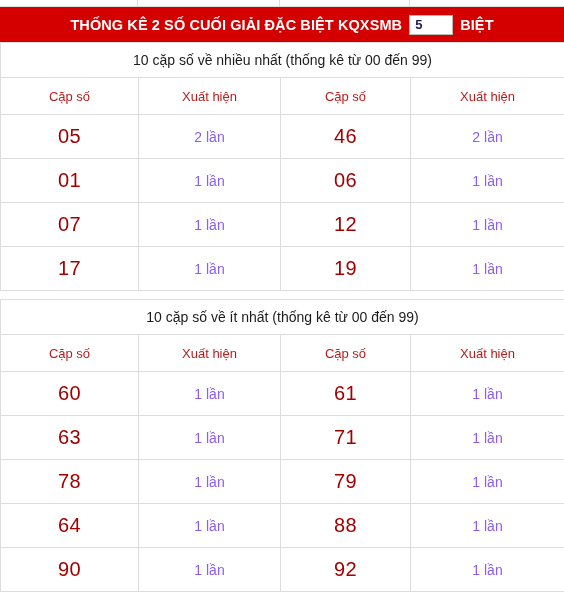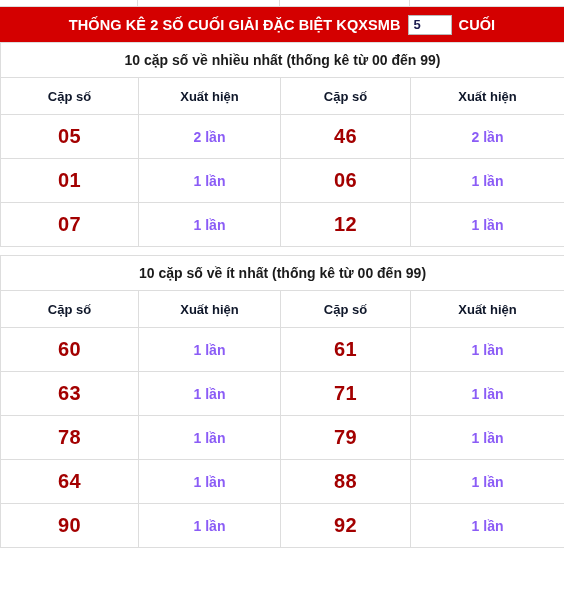--- a/index.html
+++ b/index.html
@@ -81,42 +81,42 @@
     border-collapse: collapse;
     table-layout: fixed;
   }
   .stat-table td,
   .stat-table th {
     box-sizing: border-box;
     border: 1px solid #dddddd;
     text-align: center;
     vertical-align: middle;
     padding: 9px;
-    font-weight: bold;
+    font-weight: normal;
   }
   .stat-table tr > *:first-child { border-left: 1px solid #dddddd; }
   .stat-table tr > *:last-child  { border-right: 1px solid #dddddd; }
 
   col.c1 { width: 138px; }
   col.c2 { width: 142px; }
   col.c3 { width: 130px; }
   col.c4 { width: 154px; }
 
   .section-title {
     height: 28px;
     font-size: 14px;
     font-weight: bold;
     color: #1b1b1b;
     background: #ffffff;
   }
 
   .col-head {
     height: 37px;
     font-size: 13px;
-    color: #0f172a;
+    color: #b91c1c;
     font-weight: normal;
     background: #ffffff;
   }
 
   .data-row td {
     height: 44px;
     background: #ffffff;
   }
   .num {
     font-size: 20px;
@@ -140,21 +140,21 @@
   <div class="top-sliver">
     <div class="sl sl-a"></div>
     <div class="sl sl-b"></div>
     <div class="sl sl-c"></div>
     <div class="sl sl-d"></div>
   </div>
 
   <div class="title-bar">
     <span class="t-text">THỐNG KÊ 2 SỐ CUỐI GIẢI ĐẶC BIỆT KQXSMB</span>
     <input class="weeks-input" type="text" value="5" style="">
-    <span class="t-text">CUỐI</span>
+    <span class="t-text">BIỆT</span>
   </div>
 
   <table class="stat-table">
     <colgroup>
         <col class="c1">
         <col class="c2">
         <col class="c3">
         <col class="c4">
       </colgroup>
     <tbody>
@@ -179,20 +179,26 @@
         <td class="cnt">1 lần</td>
         <td class="num">06</td>
         <td class="cnt">1 lần</td>
       </tr>
       <tr class="data-row">
         <td class="num">07</td>
         <td class="cnt">1 lần</td>
         <td class="num">12</td>
         <td class="cnt">1 lần</td>
       </tr>
+      <tr class="data-row">
+        <td class="num">17</td>
+        <td class="cnt">1 lần</td>
+        <td class="num">19</td>
+        <td class="cnt">1 lần</td>
+      </tr>
     </tbody>
   </table>
 
   <div class="tbl-gap"></div>
 
   <table class="stat-table">
     <colgroup>
         <col class="c1">
         <col class="c2">
         <col class="c3">

